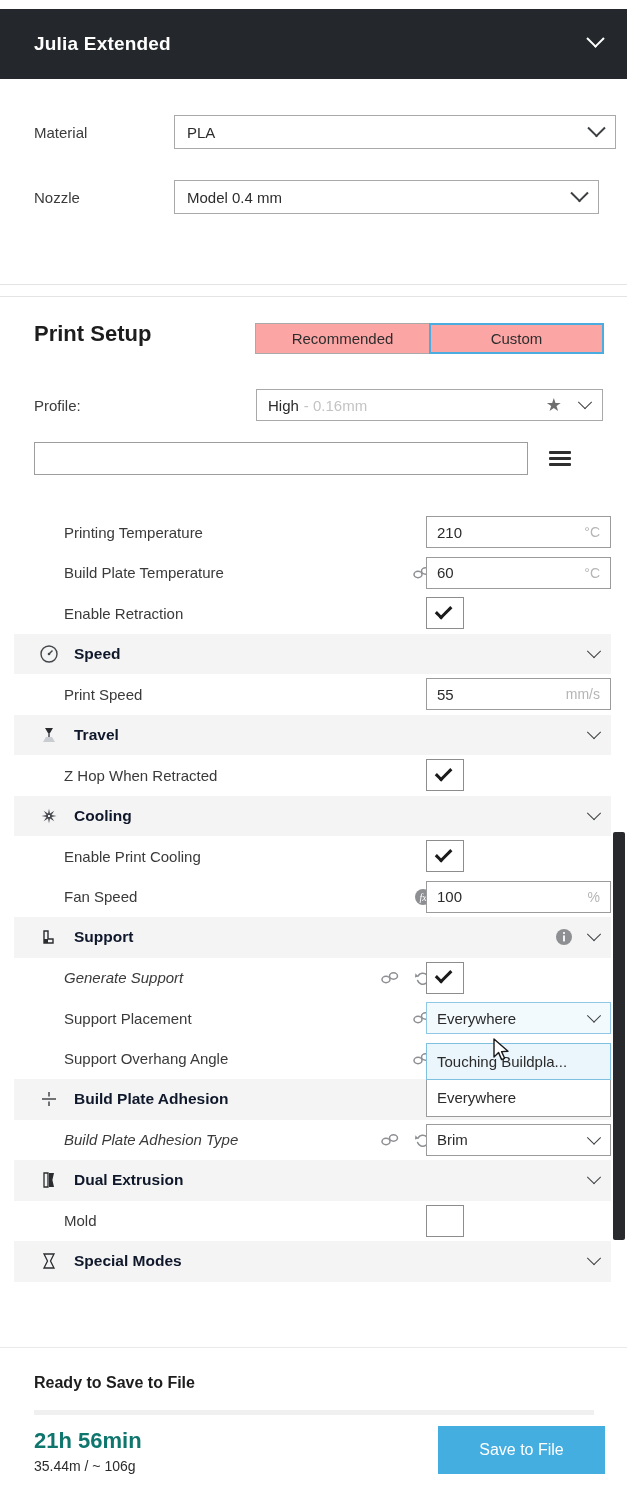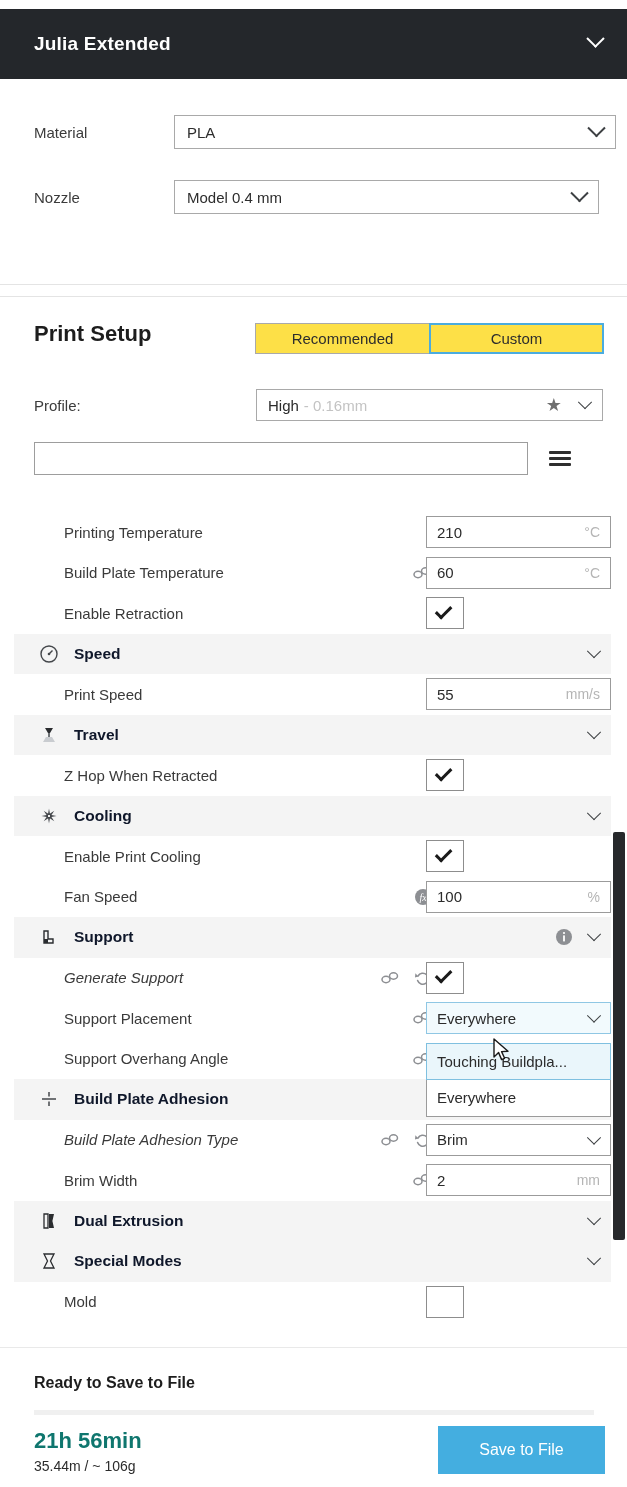--- a/index.html
+++ b/index.html
@@ -83,21 +83,21 @@
     position: absolute; left: 34px; top: 24px;
     font-size: 22px; font-weight: bold; color: #1d1d1d;
   }
   .tabs {
     position: absolute; left: 255px; top: 26px;
     display: flex;
   }
   .tab {
     width: 175px; height: 31px;
     border: 1px solid #a9a9a9;
-    background: #fde047;
+    background: #fca5a5;
     display: flex; align-items: center; justify-content: center;
     font-size: 15px; color: #2d2d2d;
   }
   .tab.active {
     border: 2px solid #4bacdf;
     margin-left: -1px;
     position: relative; z-index: 2;
   }
   .profile-row {
     position: absolute; left: 34px; top: 92px;
@@ -586,69 +586,50 @@
           </span>
         </span>
         <span class="field">
           <span class="selcombo">
             <span>Brim</span>
             <span class="arrow"><span class="chev small"></span></span>
           </span>
         </span>
       </div>
 
-      <div class="srow">
-        <span class="slabel">Brim Width</span>
-        <span class="icons">
-          <span class="ico link-ico">
-            <svg width="20" height="14" viewBox="0 0 20 14">
-                <g fill="none" stroke="#8d8f93" stroke-width="1.5">
-              <ellipse cx="6" cy="8.5" rx="4" ry="3.2"></ellipse>
-                  <ellipse cx="13.5" cy="5" rx="4" ry="3.2"></ellipse>
-                </g>
-              </svg>
-          </span>
-        </span>
-        <span class="field">
-          <span class="numfield">
-            <span>2</span>
-            <span class="unit">mm</span>
-          </span>
-        </span>
-      </div>
 
       <div class="srow cat">
         <span class="cat-icon">
           <svg width="20" height="20" viewBox="0 0 20 20">
               <path d="M5 3h4v14H5z" fill="none" stroke="#2a2c2f" stroke-width="1.3"></path>
               <path d="M10 3h5l-1.6 7 1.6 7h-5z" fill="#2a2c2f"></path>
             </svg>
         </span>
         <span class="cat-label">Dual Extrusion</span>
         <span class="cat-right">
           <span><span class="chev small"></span></span>
         </span>
       </div>
 
+      <div class="srow">
+        <span class="slabel">Mold</span>
+        <span class="field">
+          <span class="checkbox"></span>
+        </span>
+      </div>
+
       <div class="srow cat">
         <span class="cat-icon">
           <svg width="20" height="20" viewBox="0 0 20 20">
               <path d="M5 3h10l-3.5 7 3.5 7H5l3.5-7z" fill="none" stroke="#2a2c2f" stroke-width="1.3"></path>
             </svg>
         </span>
         <span class="cat-label">Special Modes</span>
         <span class="cat-right">
           <span><span class="chev small"></span></span>
-        </span>
-      </div>
-
-      <div class="srow">
-        <span class="slabel">Mold</span>
-        <span class="field">
-          <span class="checkbox"></span>
         </span>
       </div>
 
     </div>
 
     <div class="dropdown" style="top:746px;">
       <div class="dd-item hl">Touching Buildpla...</div>
       <div class="dd-item">Everywhere</div>
     </div>
 

